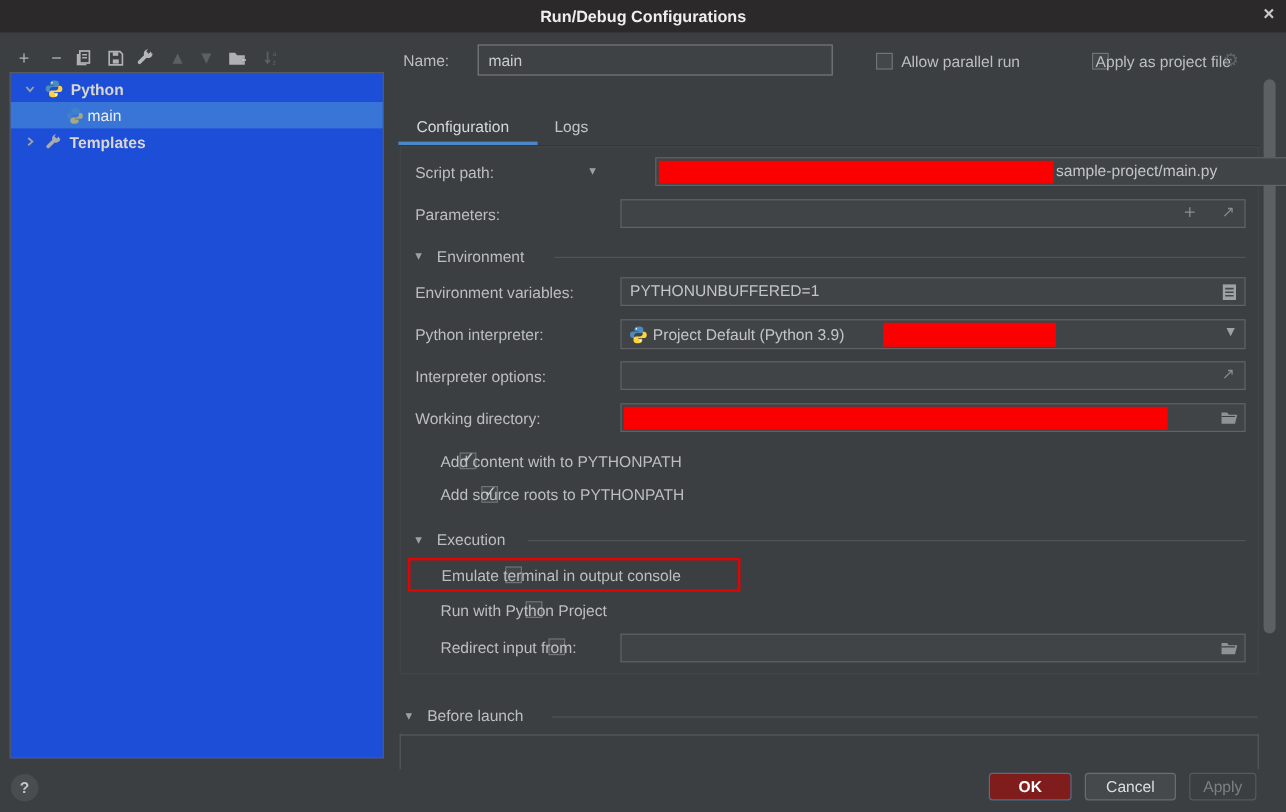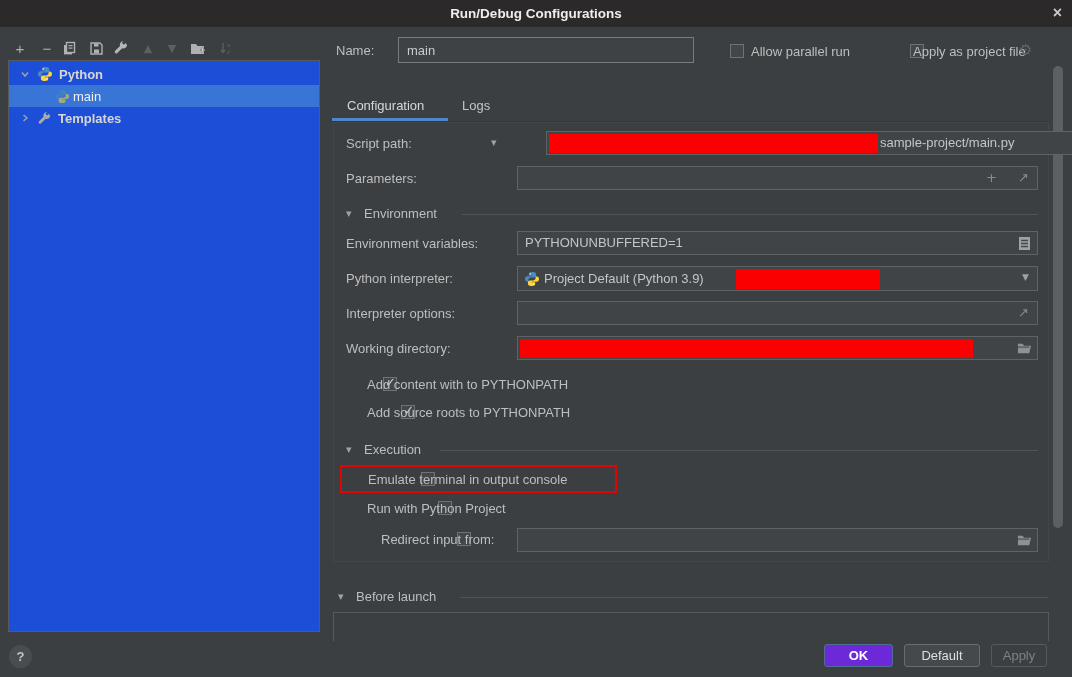--- a/index.html
+++ b/index.html
@@ -30,21 +30,21 @@
   .cb .mark{position:absolute;left:1px;top:-3px;color:#c9cbcd;font-size:13px;font-family:"DejaVu Sans",sans-serif;}
   .sec-tri{color:#9da1a4;font-size:11px;font-family:"DejaVu Sans",sans-serif;}
   .sec-line{height:1px;background:#515456;}
   .tab{font-size:13px;color:#c2c4c6;}
   .tab.active{color:#d6d8da;}
   .tab-underline{height:3px;background:#4a88c7;}
   .tabbar-border{height:1px;background:#333537;}
   .viewport{left:333px;top:122px;width:716px;height:440px;border:1px solid #434648;}
   .mini-ic{color:#878d91;font-family:"DejaVu Sans",sans-serif;font-size:13px;}
   .btn{position:absolute;top:644px;height:23px;display:flex;align-items:center;justify-content:center;font-size:13px;border-radius:3px;}
-  .btn-ok{left:824px;width:69px;background:#6d28d9;border:1px solid #4c708c;color:#ffffff;font-weight:bold;}
+  .btn-ok{left:824px;width:69px;background:#7f1d1d;border:1px solid #4c708c;color:#ffffff;font-weight:bold;}
   .btn-cancel{left:904px;width:76px;background:#45494b;border:1px solid #6a6d6f;color:#dddfe1;}
   .btn-apply{left:991px;width:56px;background:#3c3f41;border:1px solid #565a5c;color:#7d8183;}
   .help-btn{left:9px;top:645px;width:23px;height:23px;border-radius:50%;background:#494d4f;color:#c3c5c7;display:flex;align-items:center;justify-content:center;font-size:13px;font-weight:bold;}
   .annotation{border:2px solid #e00505;}
   .scroll-thumb{left:1053px;top:66px;width:10px;height:462px;background:#5d6062;border-radius:5px;}
   svg{display:block;}
 </style>
 </head>
 <body>
 
@@ -240,35 +240,35 @@
   <div class="abs annotation" style="left:340px;top:465px;width:277px;height:28px;"></div>
   <span class="abs cb" style="left:347px;top:472px;"></span>
   <span class="abs lbl" style="left:368px;top:472px;">Emulate terminal in output console</span>
 
   
   <span class="abs cb" style="left:346px;top:501px;"></span>
   <span class="abs lbl" style="left:367px;top:501px;">Run with Python Project</span>
 
   
   <span class="abs cb" style="left:346px;top:532px;"></span>
-  <span class="abs lbl" style="left:381px;top:532px;">Redirect input from:</span>
+  <span class="abs lbl" style="left:367px;top:532px;">Redirect input from:</span>
   <div class="abs field" style="left:517px;top:528px;width:521px;height:24px;">
     <svg class="abs" style="right:5px;top:5px;" width="15" height="13" viewBox="0 0 16 13">
         <path d="M1 1.5 h5 l1.5 2 H15 l-2 8 H1 Z" fill="#8c9296"></path>
         <path d="M1 5 h12" stroke="#3c3f41" stroke-width="1"></path>
       </svg>
   </div>
 
   
   <span class="abs sec-tri" style="left:338px;top:590px;">▾</span>
   <span class="abs lbl" style="left:356px;top:589px;color:#bcbec0;">Before launch</span>
   <div class="abs sec-line" style="left:460px;top:597px;width:588px;"></div>
   <div class="abs" style="left:333px;top:612px;width:716px;height:29px;border:1px solid #565a5c;border-bottom:none;"></div>
 
   
   <div class="abs help-btn">
       <span>?</span>
     </div>
   <div class="btn btn-ok">OK</div>
-  <div class="btn btn-cancel">Default</div>
+  <div class="btn btn-cancel">Cancel</div>
   <div class="btn btn-apply">Apply</div>
 
 </div>
 
 </body></html>

